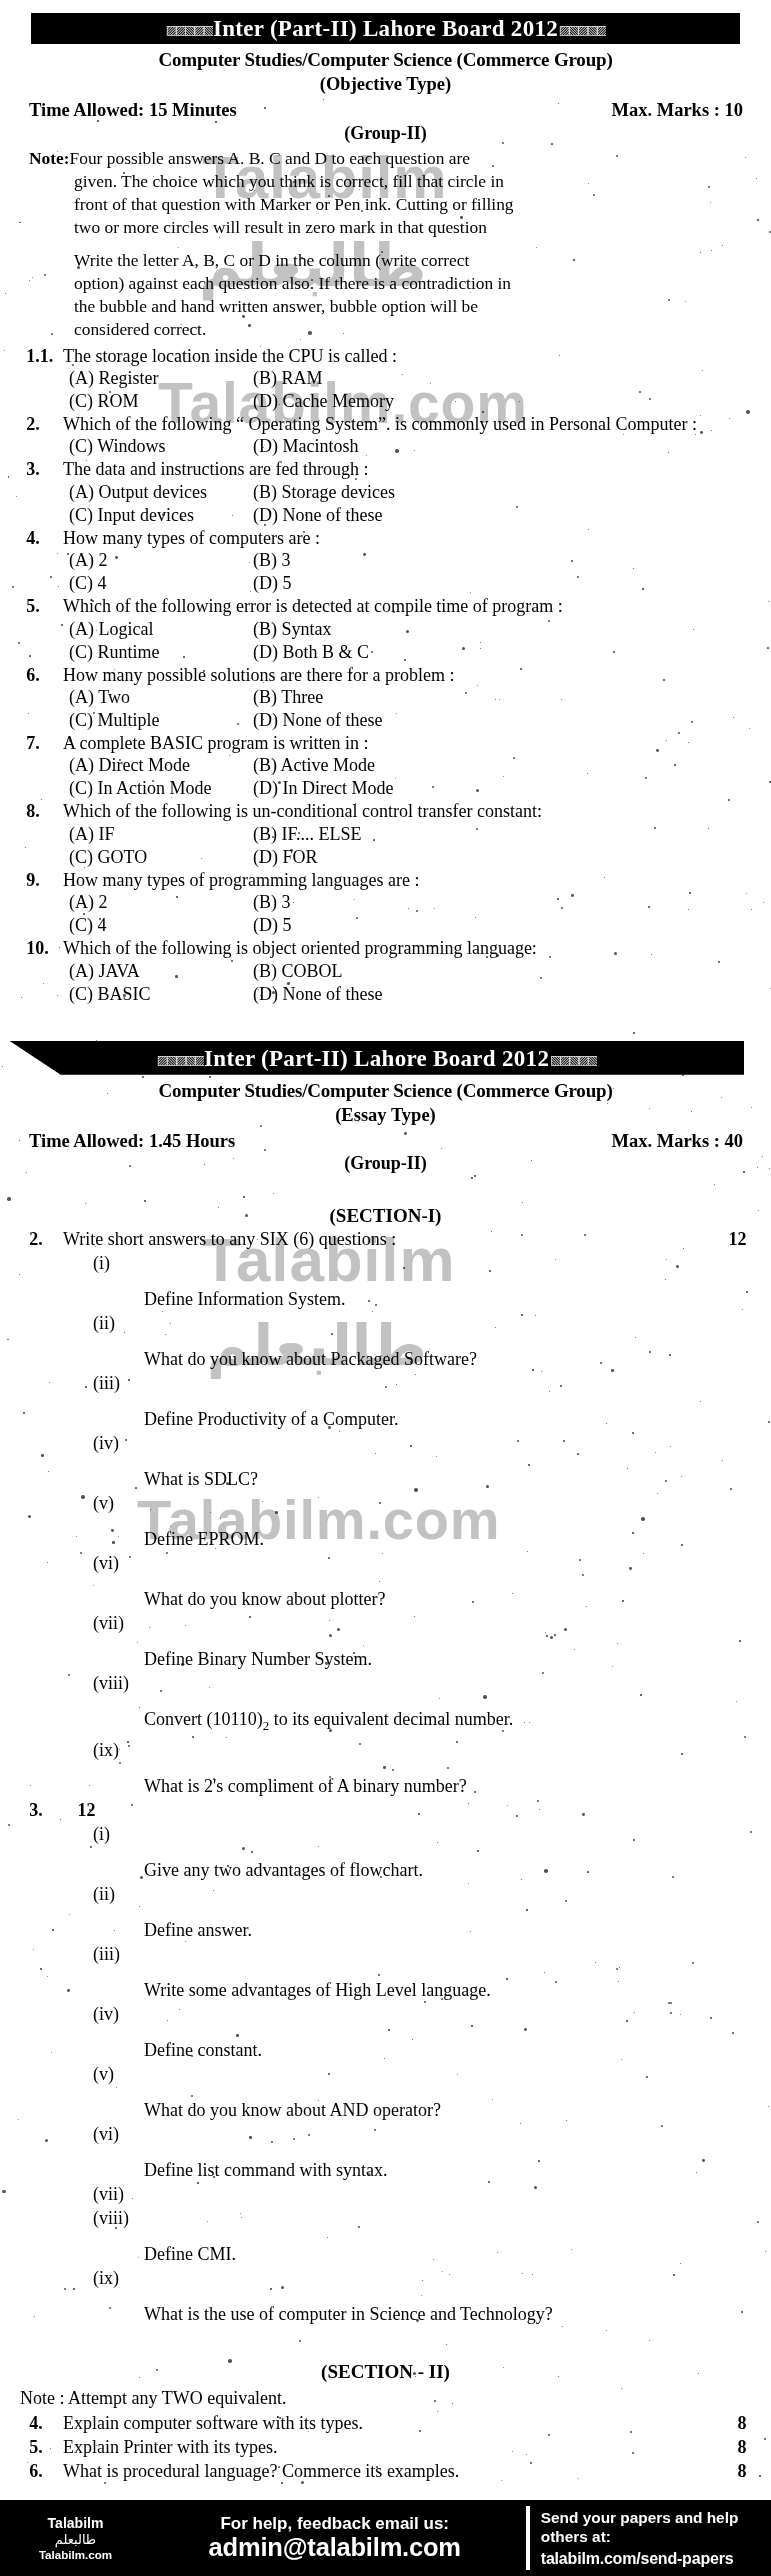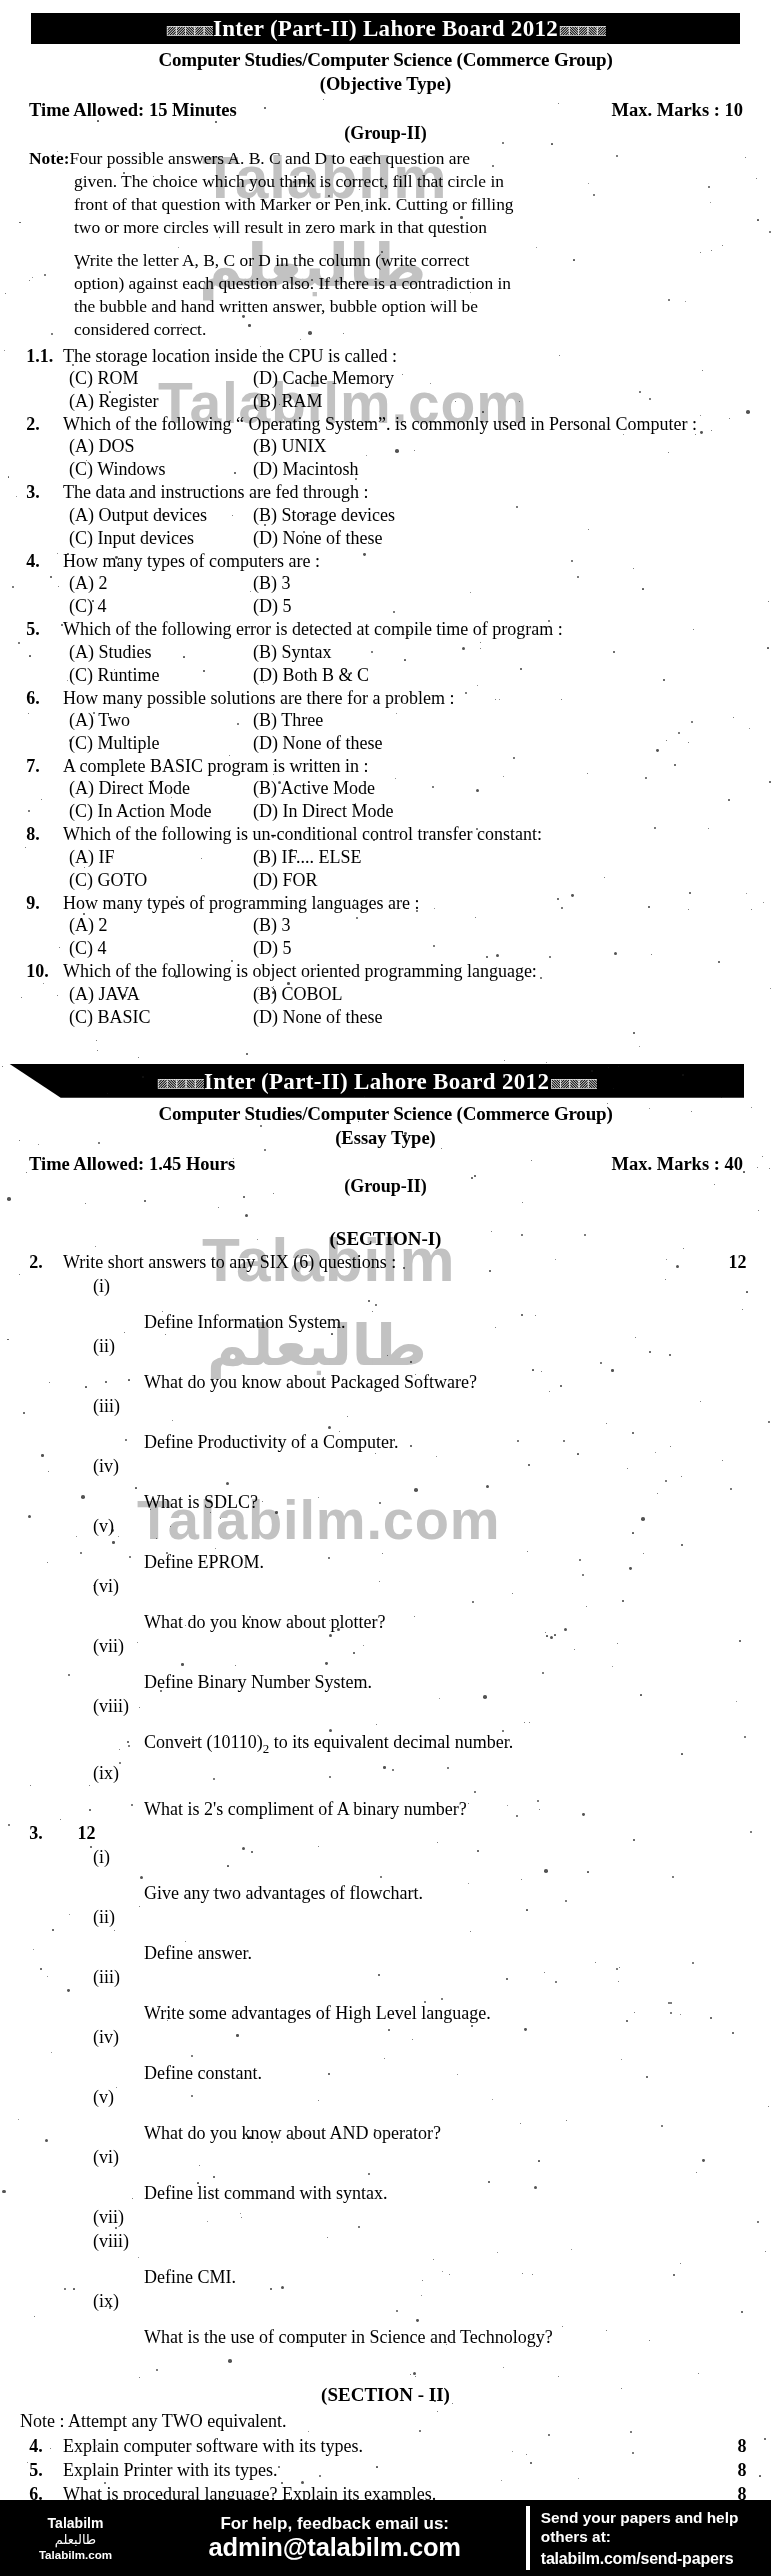--- a/index.html
+++ b/index.html
@@ -294,37 +294,33 @@
       <p style="padding-left:45px">considered correct.</p>
     </div>
 
     <div class="mcq">
 
       <div class="q">
         <span class="num">1.1.</span>
         <span class="stem">The storage location inside the CPU is called :</span>
       </div>
       <div class="opts">
+        <span class="o">(A) Register</span>
+        <span class="o">(B) RAM</span>
+      </div>
+      <div class="opts">
         <span class="o">(C) ROM</span>
         <span class="o">(D) Cache Memory</span>
-      </div>
-      <div class="opts">
-        <span class="o">(A) Register</span>
-        <span class="o">(B) RAM</span>
       </div>
 
       <div class="q">
         <span class="num">2.</span>
         <span class="stem">Which of the following “ Operating System”. is commonly used in Personal Computer :</span>
       </div>
       <div class="opts">
-        <span class="o">(A) DOS</span>
-        <span class="o">(B) UNIX</span>
-      </div>
-      <div class="opts">
         <span class="o">(C) Windows</span>
         <span class="o">(D) Macintosh</span>
       </div>
 
       <div class="q">
         <span class="num">3.</span>
         <span class="stem">The data and instructions are fed through :</span>
       </div>
       <div class="opts">
         <span class="o">(A) Output devices</span>
@@ -346,21 +342,21 @@
       <div class="opts">
         <span class="o">(C) 4</span>
         <span class="o">(D) 5</span>
       </div>
 
       <div class="q">
         <span class="num">5.</span>
         <span class="stem">Which of the following error is detected at compile time of program :</span>
       </div>
       <div class="opts">
-        <span class="o">(A) Studies</span>
+        <span class="o">(A) Logical</span>
         <span class="o">(B) Syntax</span>
       </div>
       <div class="opts">
         <span class="o">(C) Runtime</span>
         <span class="o">(D) Both B &amp; C</span>
       </div>
 
       <div class="q">
         <span class="num">6.</span>
         <span class="stem">How many possible solutions are there for a problem :</span>
@@ -537,21 +533,21 @@
       <span class="txt">Explain computer software with its types.</span>
       <span class="marks">8</span>
     </div>
     <div class="lq">
       <span class="num">5.</span>
       <span class="txt">Explain Printer with its types.</span>
       <span class="marks">8</span>
     </div>
     <div class="lq">
       <span class="num">6.</span>
-      <span class="txt">What is procedural language? Explain its examples.</span>
+      <span class="txt">What is procedural language? Commerce its examples.</span>
       <span class="marks">8</span>
     </div>
 
   </div>
 
   <div class="speckles" id="speckles">
       <i style="left:376px;top:2466px;width:1.7px;height:1.7px"></i>
       <i style="left:237px;top:723px;width:2px;height:2px"></i>
       <i style="left:419px;top:2430px;width:1.8px;height:1.8px"></i>
       <i style="left:497px;top:2252px;width:0.8px;height:0.8px"></i>

